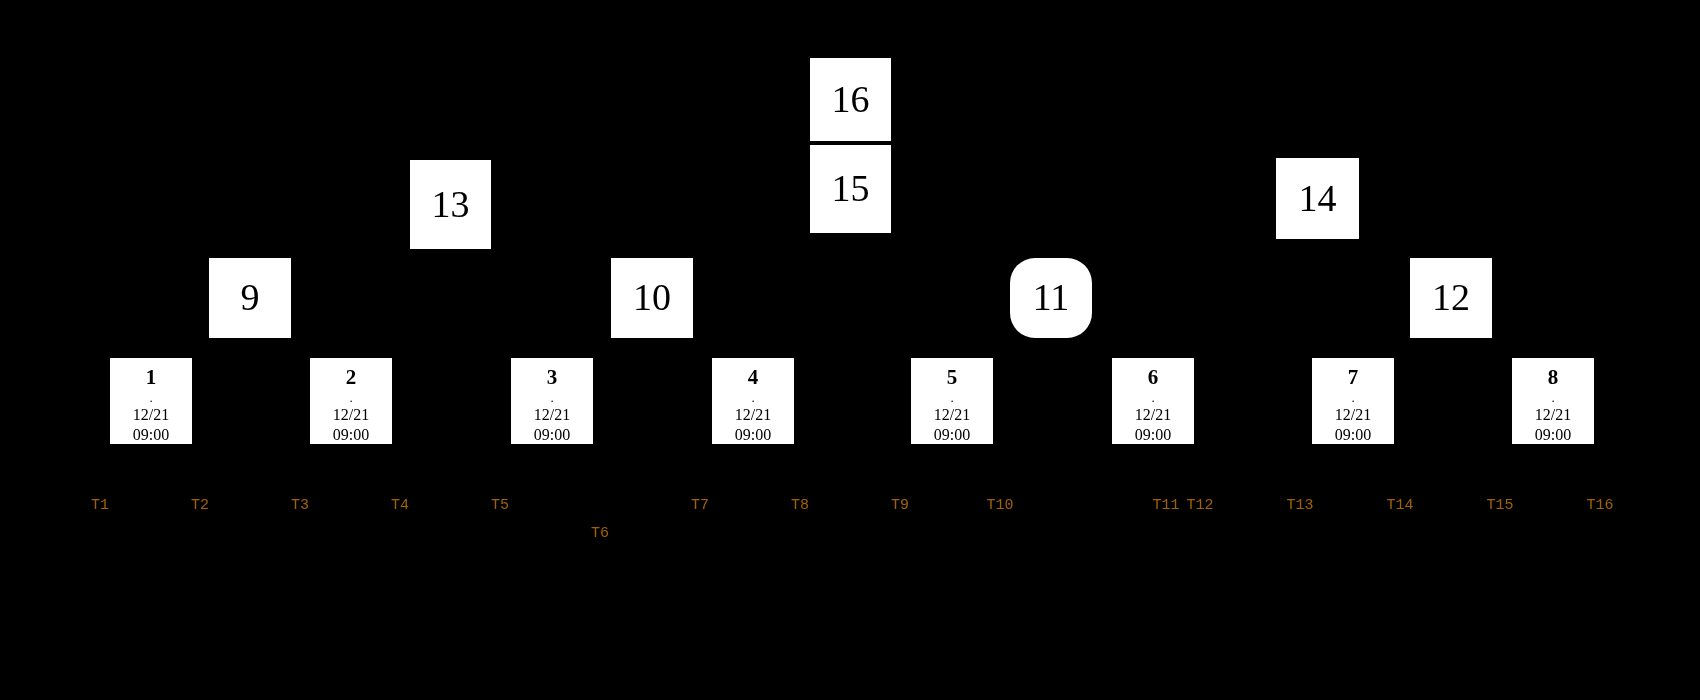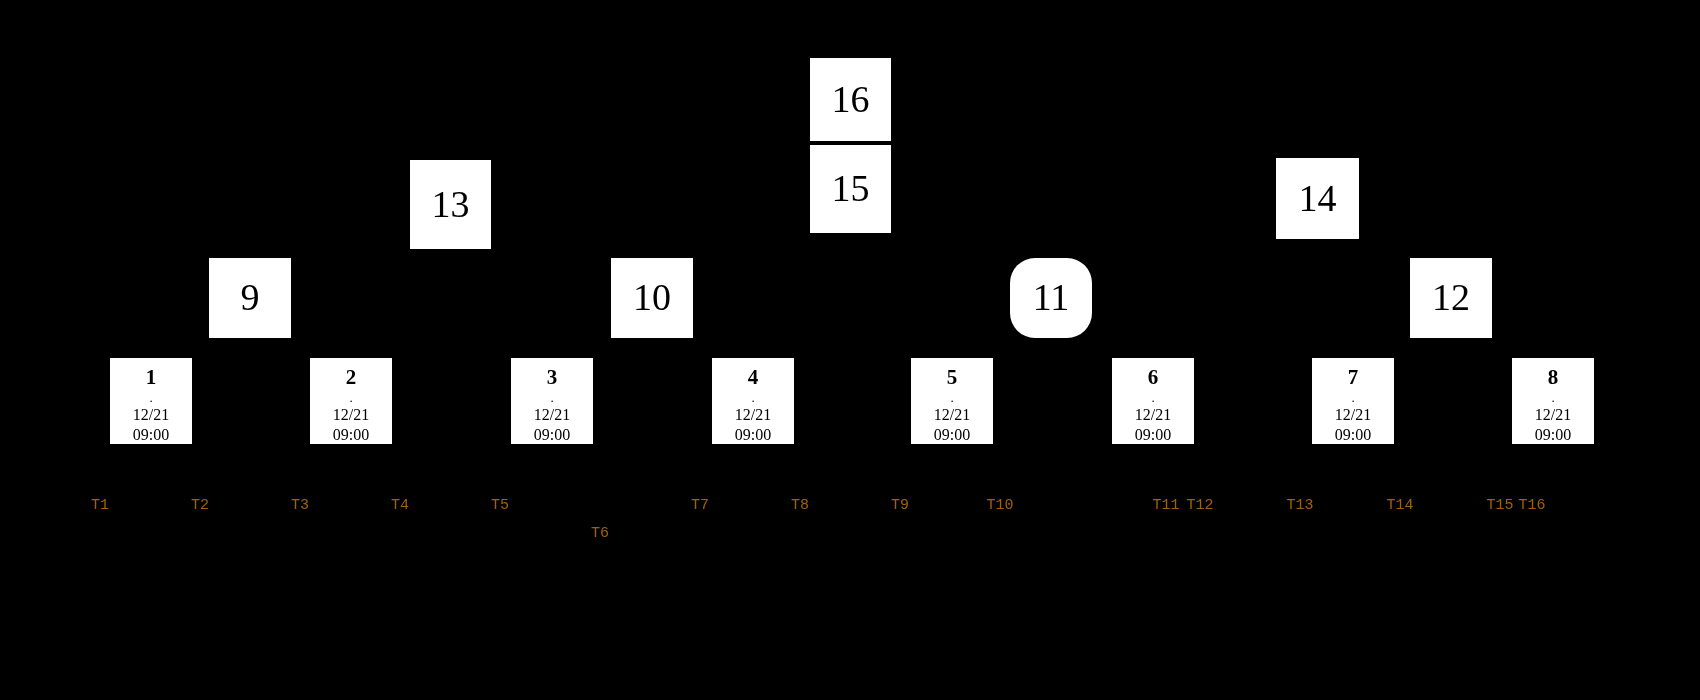--- a/index.html
+++ b/index.html
@@ -190,15 +190,15 @@
   <div class="tick" style="left:600px;  top:526px;">T6</div>
   <div class="tick" style="left:700px;  top:498px;">T7</div>
   <div class="tick" style="left:800px;  top:498px;">T8</div>
   <div class="tick" style="left:900px;  top:498px;">T9</div>
   <div class="tick" style="left:1000px; top:498px;">T10</div>
   <div class="tick" style="left:1166px; top:498px;">T11</div>
   <div class="tick" style="left:1200px; top:498px;">T12</div>
   <div class="tick" style="left:1300px; top:498px;">T13</div>
   <div class="tick" style="left:1400px; top:498px;">T14</div>
   <div class="tick" style="left:1500px; top:498px;">T15</div>
-  <div class="tick" style="left:1532px; top:498px;text-align:right;">T16</div>
+  <div class="tick" style="left:1600px; top:498px;text-align:right;">T16</div>
 
 </div>
 
 </body></html>

